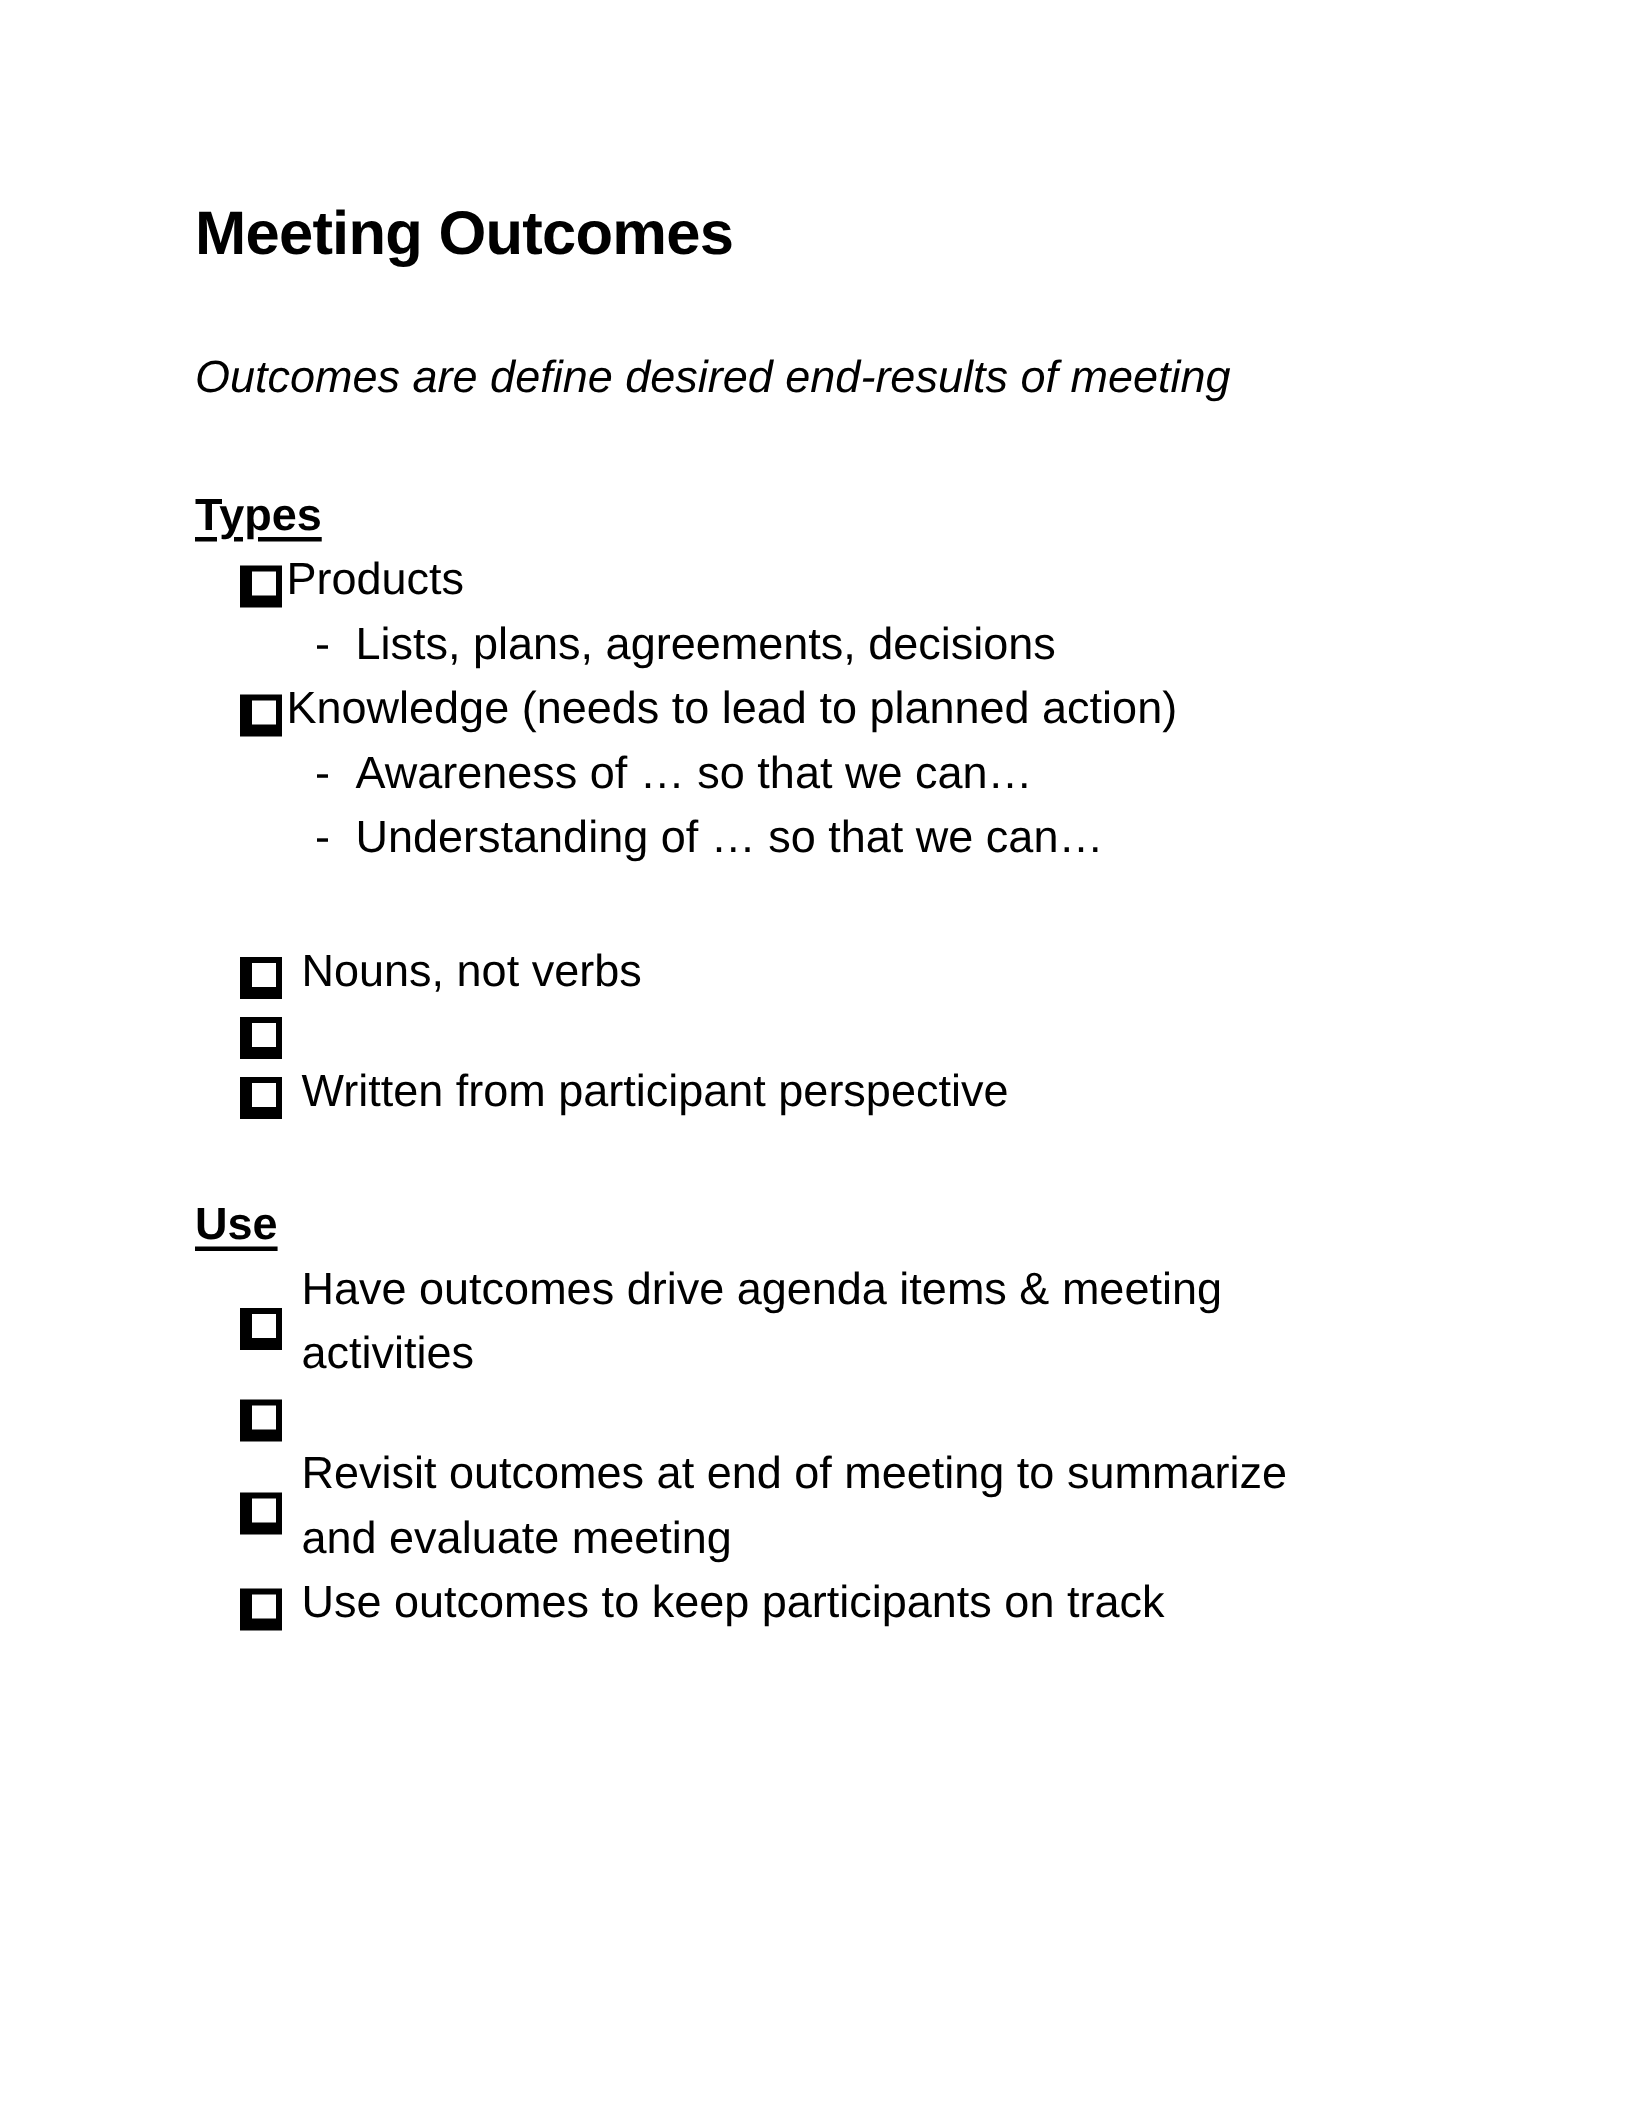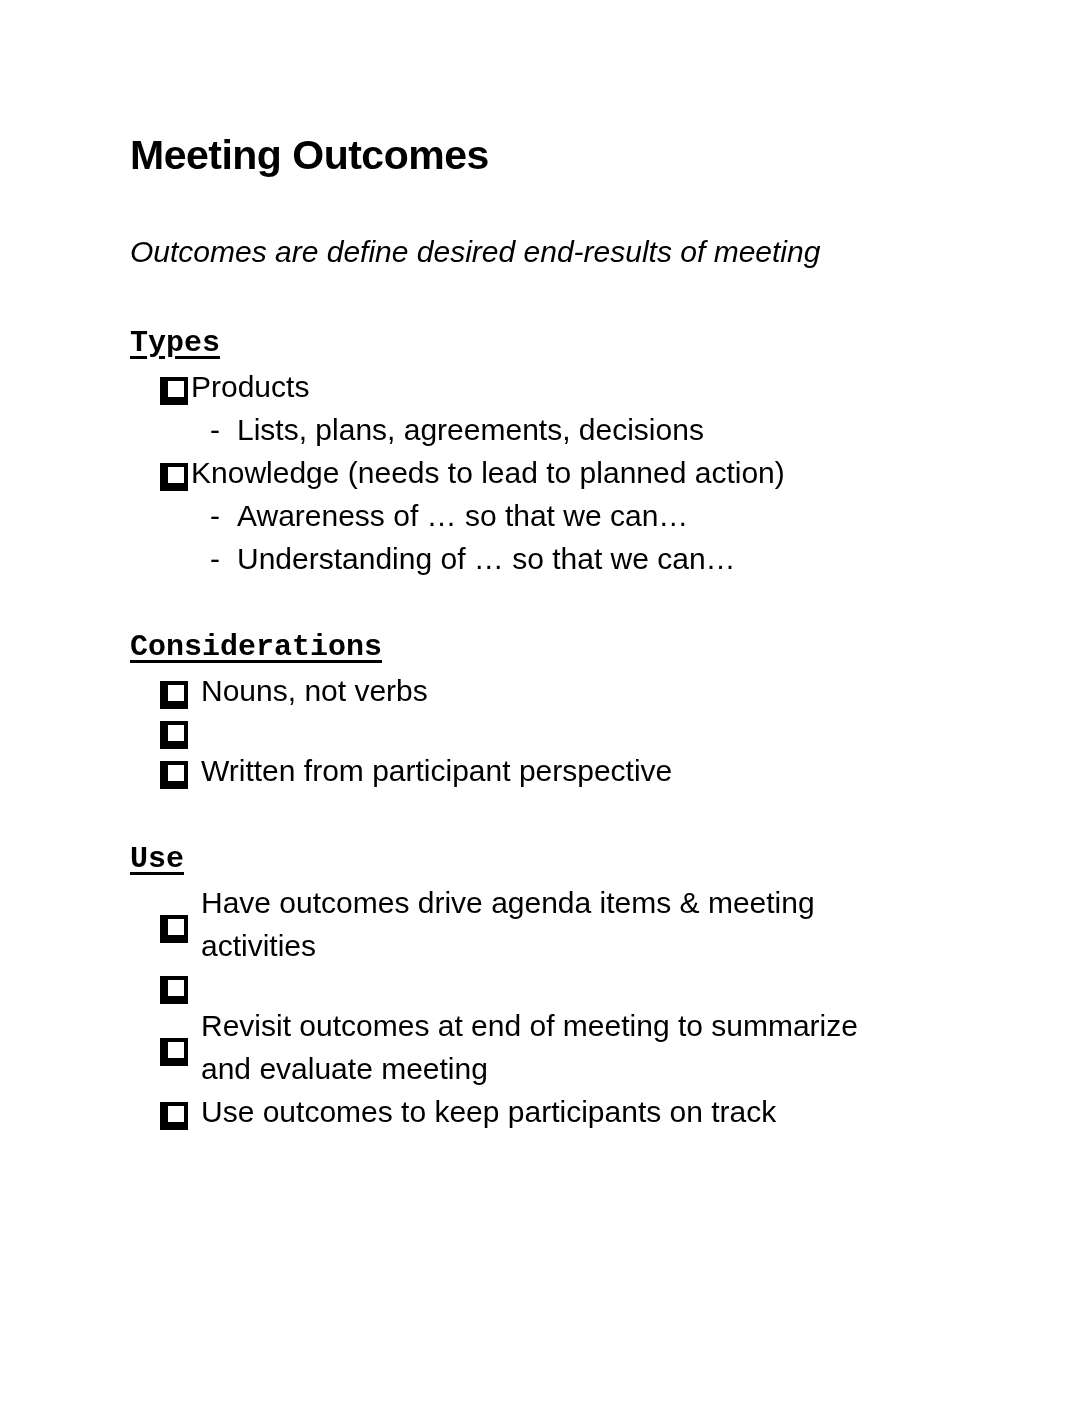--- a/index.html
+++ b/index.html
@@ -36,21 +36,20 @@
     margin: 0 0 46px 0;
   }
   .section-heading {
     font-size: 30px;
     font-weight: 700;
     line-height: 43px;
     text-decoration: underline;
     text-decoration-thickness: 3px;
     text-underline-offset: 5px;
     margin: 0;
-    font-family: Liberation Mono, monospace;
   }
   .item {
     display: flex;
     align-items: center;
     margin-left: 30px;
     font-size: 30px;
     line-height: 43px;
   }
   .checkbox {
     flex: 0 0 auto;
@@ -112,21 +111,20 @@
       <span class="dash">-</span>
       <span class="item-text">Awareness of … so that we can…</span>
     </div>
     <div class="subitem">
       <span class="dash">-</span>
       <span class="item-text">Understanding of … so that we can…</span>
     </div>
   </div>
 
   <div class="section">
-    <h2 class="section-heading">Considerations</h2>
 
     <div class="item">
       <span class="checkbox"></span>
       <span class="item-text">Nouns, not verbs</span>
     </div>
     <div class="item">
       <span class="checkbox"></span>
     </div>
     <div class="item">
       <span class="checkbox"></span>

